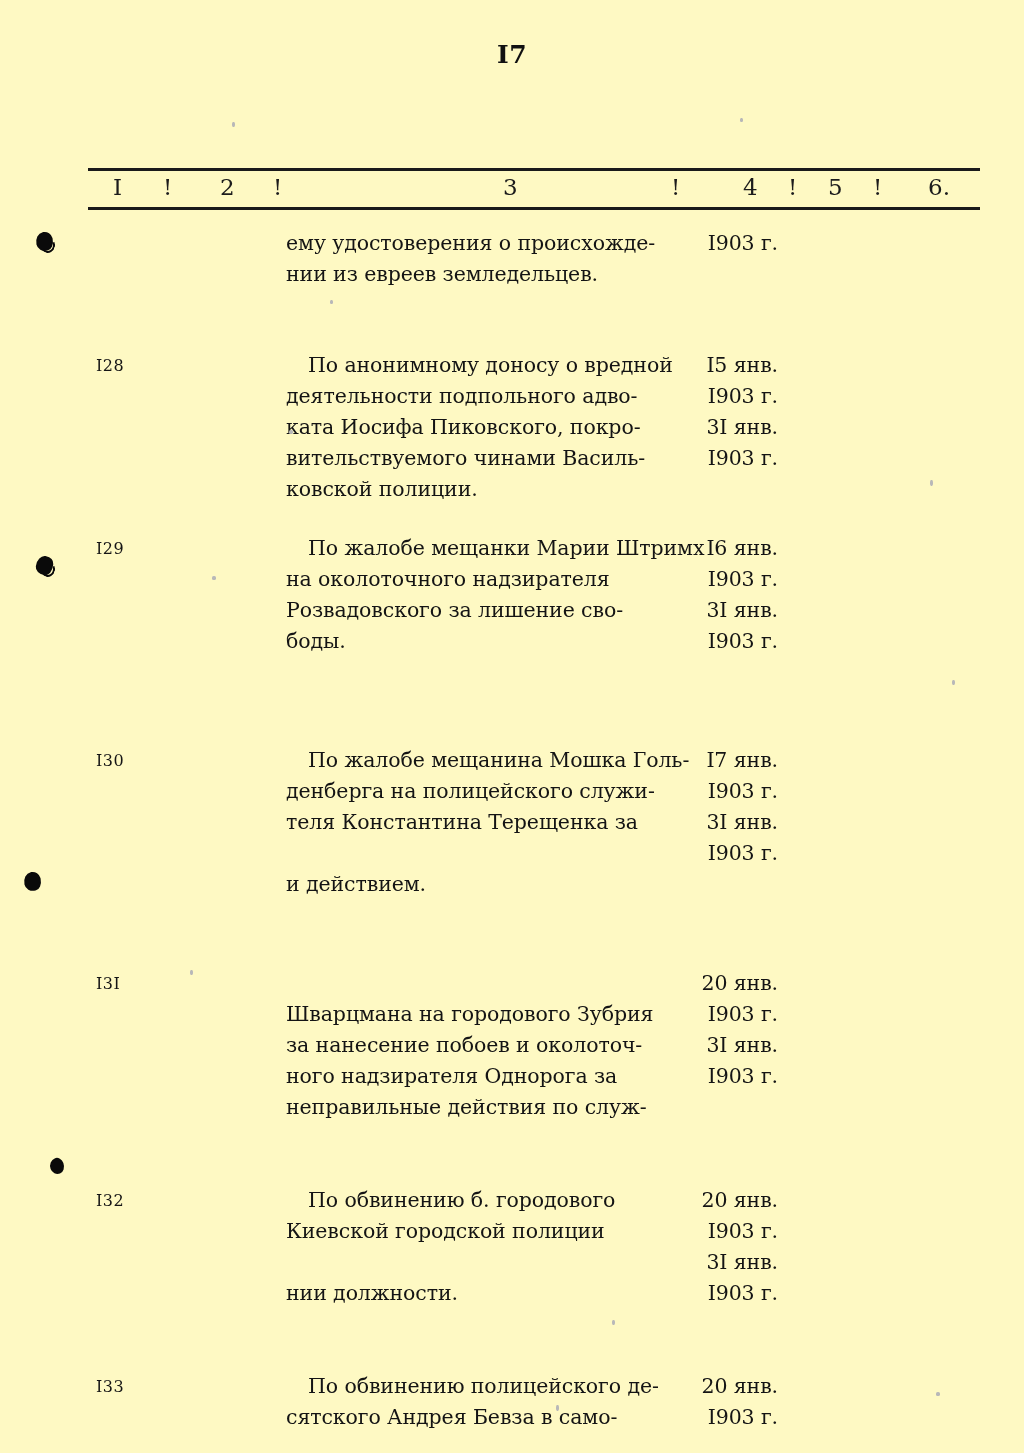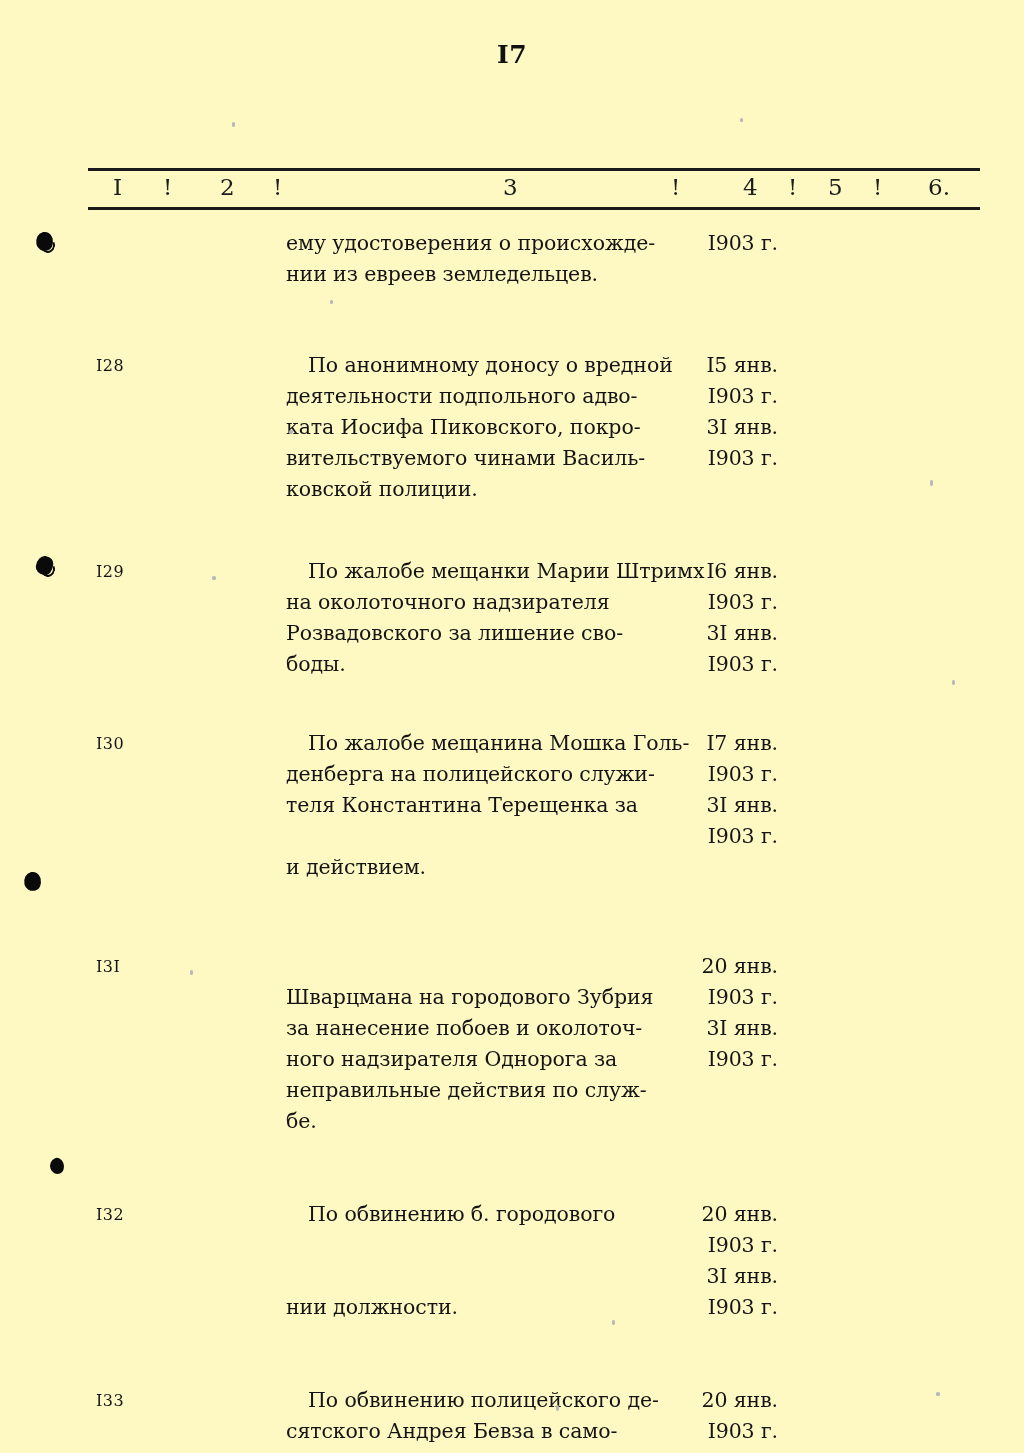--- a/index.html
+++ b/index.html
@@ -198,42 +198,42 @@
           </div>
           <div class="line">
             <span class="desc">вительствуемого чинами Василь-</span>
             <span class="date">I903 г.</span>
           </div>
           <div class="line">
             <span class="desc">ковской полиции.</span>
           </div>
         </div>
       </div>
-      <div class="entry" style="margin-top: 51px;">
+      <div class="entry" style="margin-top: 28px;">
         <div class="entry-num">I29</div>
         <div class="lines">
           <div class="line">
             <span class="desc indent">По жалобе мещанки Марии Штримх</span>
             <span class="date">I6 янв.</span>
           </div>
           <div class="line">
             <span class="desc">на околоточного надзирателя</span>
             <span class="date">I903 г.</span>
           </div>
           <div class="line">
             <span class="desc">Розвадовского за лишение сво-</span>
             <span class="date">3I янв.</span>
           </div>
           <div class="line">
             <span class="desc">боды.</span>
             <span class="date">I903 г.</span>
           </div>
         </div>
       </div>
-      <div class="entry" style="margin-top: 48px;">
+      <div class="entry" style="margin-top: 88px;">
         <div class="entry-num">I30</div>
         <div class="lines">
           <div class="line">
             <span class="desc indent">По жалобе мещанина Мошка Голь-</span>
             <span class="date">I7 янв.</span>
           </div>
           <div class="line">
             <span class="desc">денберга на полицейского служи-</span>
             <span class="date">I903 г.</span>
           </div>
@@ -263,33 +263,31 @@
             <span class="desc">за нанесение побоев и околоточ-</span>
             <span class="date">3I янв.</span>
           </div>
           <div class="line">
             <span class="desc">ного надзирателя Однорога за</span>
             <span class="date">I903 г.</span>
           </div>
           <div class="line">
             <span class="desc">неправильные действия по служ-</span>
           </div>
-          <div class="line">
-            <span class="desc">бе.</span>
-          </div>
         </div>
       </div>
       <div class="entry" style="margin-top: 62px;">
         <div class="entry-num">I32</div>
         <div class="lines">
           <div class="line">
             <span class="desc indent">По обвинению б. городового</span>
             <span class="date">20 янв.</span>
           </div>
           <div class="line">
+            <span class="desc">Киевской городской полиции</span>
             <span class="date">I903 г.</span>
           </div>
           <div class="line">
             <span class="date">3I янв.</span>
           </div>
           <div class="line">
             <span class="desc">нии должности.</span>
             <span class="date">I903 г.</span>
           </div>
         </div>

